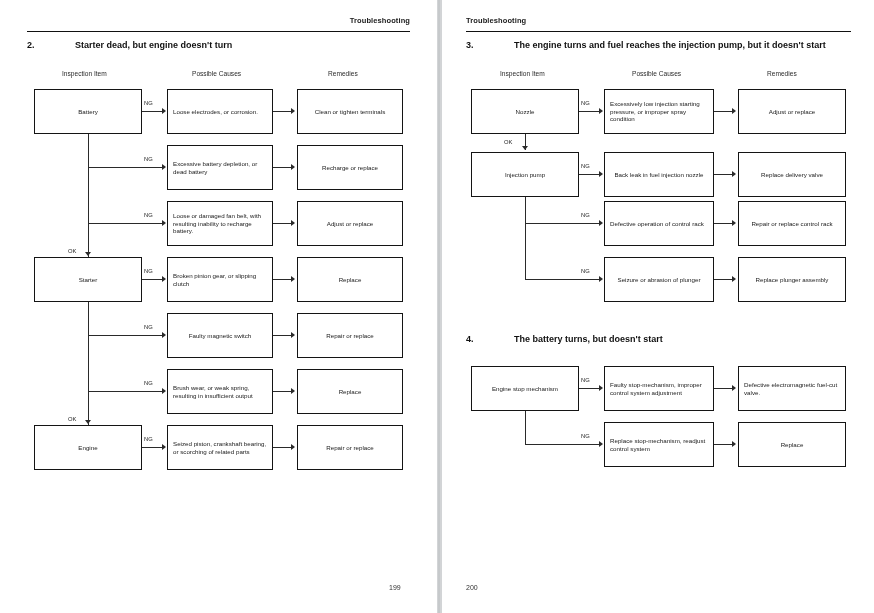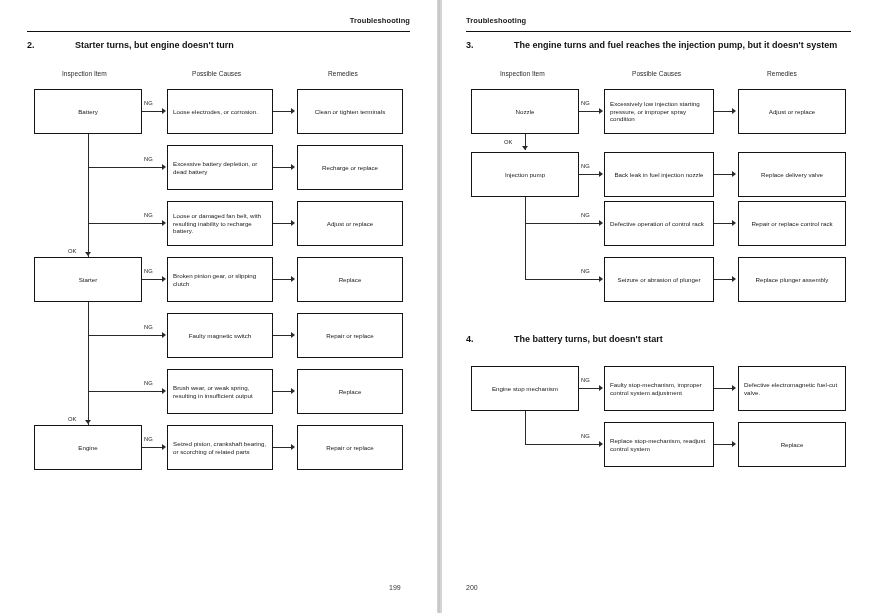--- a/index.html
+++ b/index.html
@@ -80,21 +80,21 @@
 
   <div class="page page-left">
 
     <div class="hdr">
       <div class="hdr-text">Troubleshooting</div>
       <div class="hdr-rule"></div>
     </div>
 
     <div class="sec" style="left:27px;top:40px;">
       <span class="num">2.</span>
-      <span class="ttl">Starter turns, but engine doesn't turn</span>
+      <span class="ttl">Starter dead, but engine doesn't turn</span>
     </div>
 
     <div class="colcap" style="left:62px;top:70px;">Inspection Item</div>
     <div class="colcap" style="left:192px;top:70px;">Possible Causes</div>
     <div class="colcap" style="left:328px;top:70px;">Remedies</div>
 
     <div class="bx ctr" style="left:34px;top:89px;width:108px;height:45px;">
       <span class="tx">Battery</span>
     </div>
 
@@ -204,21 +204,21 @@
 
   <div class="page page-right">
 
     <div class="hdr">
       <div class="hdr-text">Troubleshooting</div>
       <div class="hdr-rule"></div>
     </div>
 
     <div class="sec" style="left:24px;top:40px;">
       <span class="num">3.</span>
-      <span class="ttl">The engine turns and fuel reaches the injection pump, but it doesn't system</span>
+      <span class="ttl">The engine turns and fuel reaches the injection pump, but it doesn't start</span>
     </div>
 
     <div class="colcap" style="left:58px;top:70px;">Inspection Item</div>
     <div class="colcap" style="left:190px;top:70px;">Possible Causes</div>
     <div class="colcap" style="left:325px;top:70px;">Remedies</div>
 
     <div class="bx ctr" style="left:29px;top:89px;width:108px;height:45px;">
       <span class="tx">Nozzle</span>
     </div>
     <div class="bx lft" style="left:162px;top:89px;width:110px;height:45px;">

